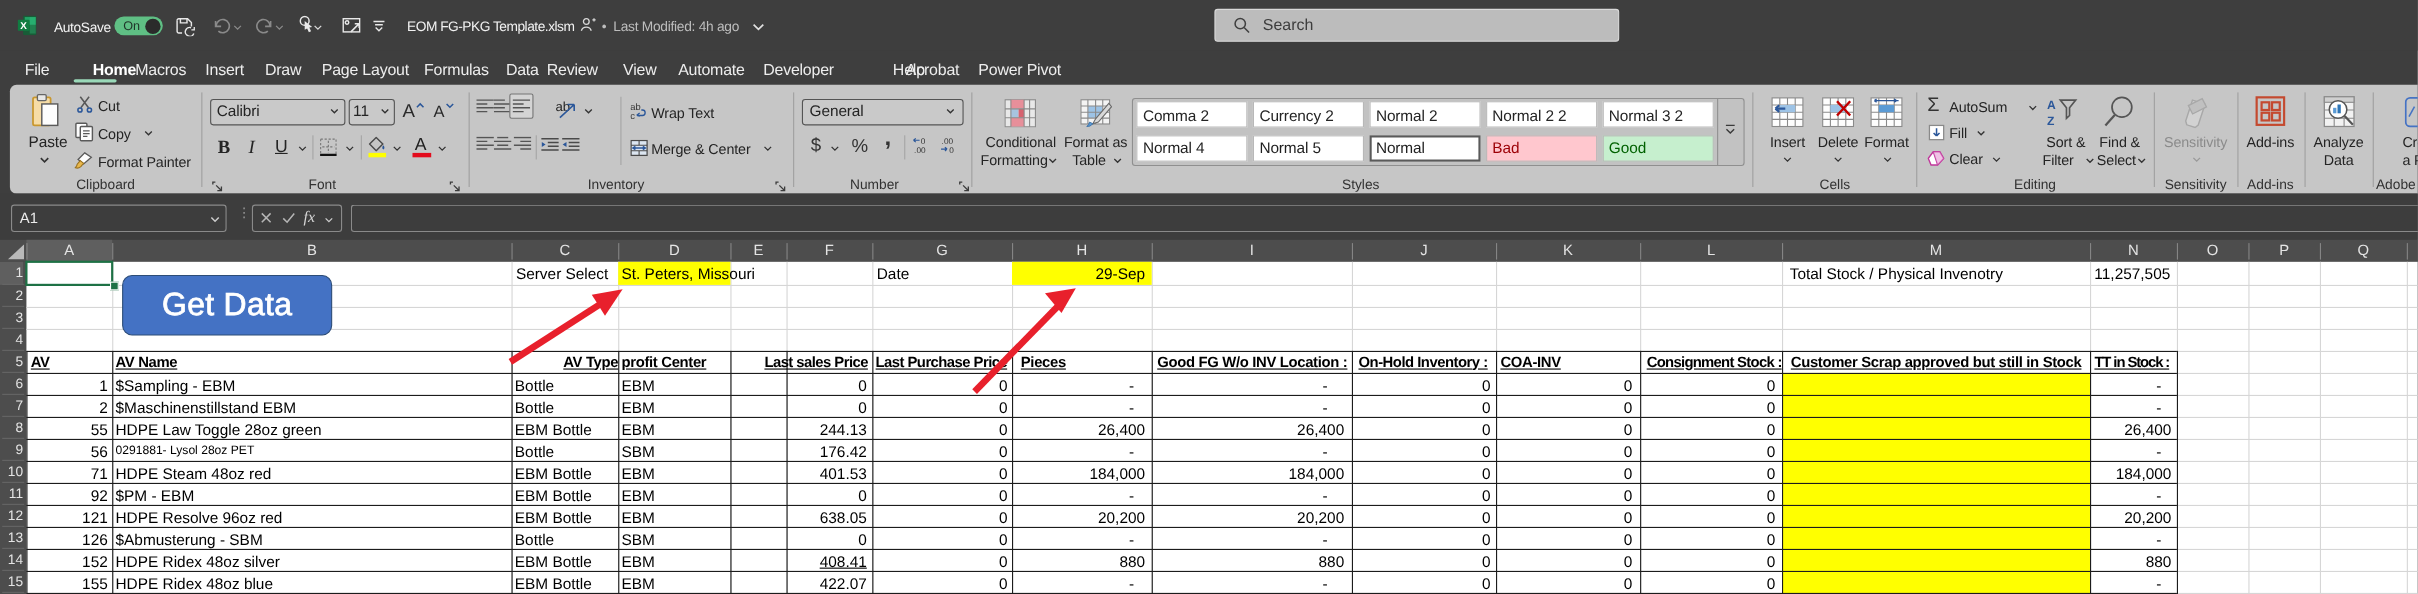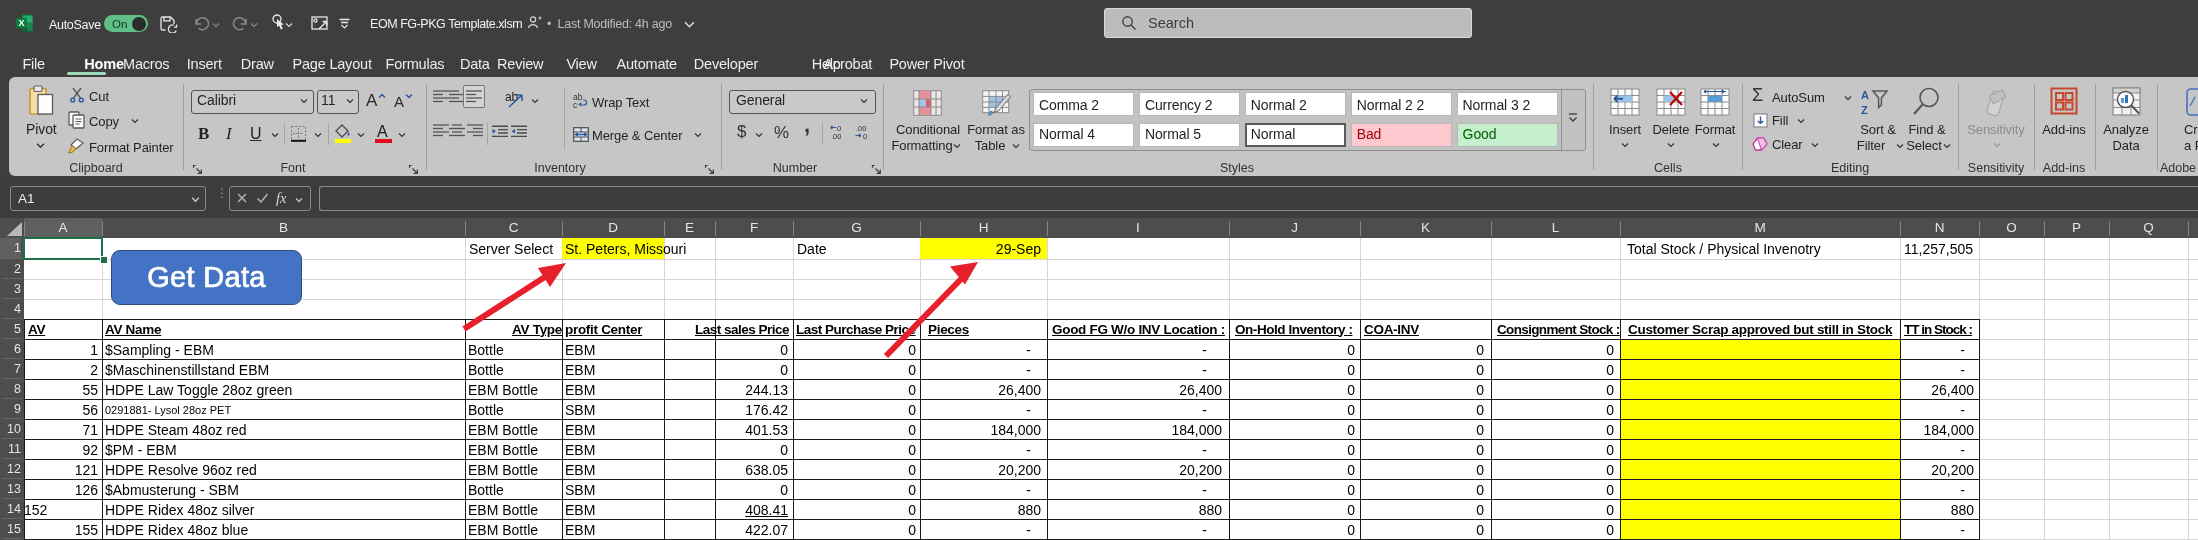--- a/index.html
+++ b/index.html
@@ -135,21 +135,21 @@
       <path d="M3.8 1.5 H1.5 V3.8 M4.5 4.5 L9 9 M9.3 5.6 V9.3 H5.6"></path>
     </svg>
 <svg class="glbtn" style="left:871px;top:164px" viewBox="0 0 11 11" fill="none" stroke="#3c3c3c" stroke-width="1.2">
       <path d="M3.8 1.5 H1.5 V3.8 M4.5 4.5 L9 9 M9.3 5.6 V9.3 H5.6"></path>
     </svg>
 <svg class="abs" style="left:29px;top:85px" width="25" height="32" viewBox="0 0 25 32">
 <rect x="1" y="3.5" width="16" height="25.5" rx="1.5" fill="#f6dca6" stroke="#c9972e" stroke-width="1.6"></rect>
 <rect x="5" y="1" width="8" height="5.5" rx="1" fill="#e8e8e8" stroke="#666" stroke-width="1.2"></rect>
 <rect x="9" y="9.5" width="14.5" height="19.5" fill="#fdfdfd" stroke="#5a5a5a" stroke-width="1.3"></rect>
     </svg>
-<div class="itxt" style="left:26px;top:122px;font-size:14px">Pivot</div>
+<div class="itxt" style="left:26px;top:122px;font-size:14px">Paste</div>
 <svg class="chev" style="left:36px;top:141px;width:9px;height:9px" viewBox="0 0 8 8">
       <path d="M1 2.5 L4 5.5 L7 2.5" stroke="#333" fill="none" stroke-width="1.3"></path>
     </svg>
 <svg class="abs" style="left:69px;top:87px" width="16" height="16" viewBox="0 0 16 16" fill="none">
 <path d="M4 1 L11.5 11 M12 1 L4.5 11" stroke="#585858" stroke-width="1.4"></path>
 <circle cx="3.7" cy="13" r="1.9" stroke="#2b579a" stroke-width="1.4"></circle>
 <circle cx="12.3" cy="13" r="1.9" stroke="#2b579a" stroke-width="1.4"></circle>
     </svg>
 <div class="itxt" style="left:89px;top:89px">Cut</div>
 <svg class="abs" style="left:68px;top:111px" width="18" height="18" viewBox="0 0 18 18" fill="#fdfdfd" stroke="#5a5a5a" stroke-width="1.3">
@@ -722,21 +722,21 @@
 <div class="c" style="left:465px;top:479.5px;width:97px;text-align:left;font-size:14px;color:#000;padding-left:3px;box-sizing:border-box;">Bottle</div>
 <div class="c" style="left:562px;top:479.5px;width:102px;text-align:left;font-size:14px;color:#000;padding-left:3px;box-sizing:border-box;">SBM</div>
 <div class="c" style="left:664px;top:479.5px;width:129px;text-align:right;font-size:14px;color:#000;padding-right:5px;box-sizing:border-box;">0</div>
 <div class="c" style="left:793px;top:479.5px;width:128px;text-align:right;font-size:14px;color:#000;padding-right:5px;box-sizing:border-box;">0</div>
 <div class="c" style="left:920px;top:479.5px;width:127px;text-align:right;font-size:14px;color:#000;padding-right:16px;box-sizing:border-box;">-</div>
 <div class="c" style="left:1047px;top:479.5px;width:182px;text-align:right;font-size:14px;color:#000;padding-right:22px;box-sizing:border-box;">-</div>
 <div class="c" style="left:1229px;top:479.5px;width:131px;text-align:right;font-size:14px;color:#000;padding-right:5px;box-sizing:border-box;">0</div>
 <div class="c" style="left:1360px;top:479.5px;width:131px;text-align:right;font-size:14px;color:#000;padding-right:7px;box-sizing:border-box;">0</div>
 <div class="c" style="left:1491px;top:479.5px;width:129px;text-align:right;font-size:14px;color:#000;padding-right:6px;box-sizing:border-box;">0</div>
 <div class="c" style="left:1900px;top:479.5px;width:79px;text-align:right;font-size:14px;color:#000;padding-right:14px;box-sizing:border-box;">-</div>
-<div class="c" style="left:24px;top:499.5px;width:78px;text-align:left;font-size:14px;color:#000;padding-right:4px;box-sizing:border-box;">152</div>
+<div class="c" style="left:24px;top:499.5px;width:78px;text-align:right;font-size:14px;color:#000;padding-right:4px;box-sizing:border-box;">152</div>
 <div class="c" style="left:102px;top:499.5px;width:360px;text-align:left;font-size:14px;color:#000;padding-left:3px;box-sizing:border-box;">HDPE Ridex 48oz silver</div>
 <div class="c" style="left:465px;top:499.5px;width:97px;text-align:left;font-size:14px;color:#000;padding-left:3px;box-sizing:border-box;">EBM Bottle</div>
 <div class="c" style="left:562px;top:499.5px;width:102px;text-align:left;font-size:14px;color:#000;padding-left:3px;box-sizing:border-box;">EBM</div>
 <div class="c" style="left:664px;top:499.5px;width:129px;text-align:right;font-size:14px;color:#000;padding-right:5px;box-sizing:border-box;text-decoration:underline;">408.41</div>
 <div class="c" style="left:793px;top:499.5px;width:128px;text-align:right;font-size:14px;color:#000;padding-right:5px;box-sizing:border-box;">0</div>
 <div class="c" style="left:920px;top:499.5px;width:127px;text-align:right;font-size:14px;color:#000;padding-right:6px;box-sizing:border-box;">880</div>
 <div class="c" style="left:1047px;top:499.5px;width:182px;text-align:right;font-size:14px;color:#000;padding-right:7px;box-sizing:border-box;">880</div>
 <div class="c" style="left:1229px;top:499.5px;width:131px;text-align:right;font-size:14px;color:#000;padding-right:5px;box-sizing:border-box;">0</div>
 <div class="c" style="left:1360px;top:499.5px;width:131px;text-align:right;font-size:14px;color:#000;padding-right:7px;box-sizing:border-box;">0</div>
 <div class="c" style="left:1491px;top:499.5px;width:129px;text-align:right;font-size:14px;color:#000;padding-right:6px;box-sizing:border-box;">0</div>

